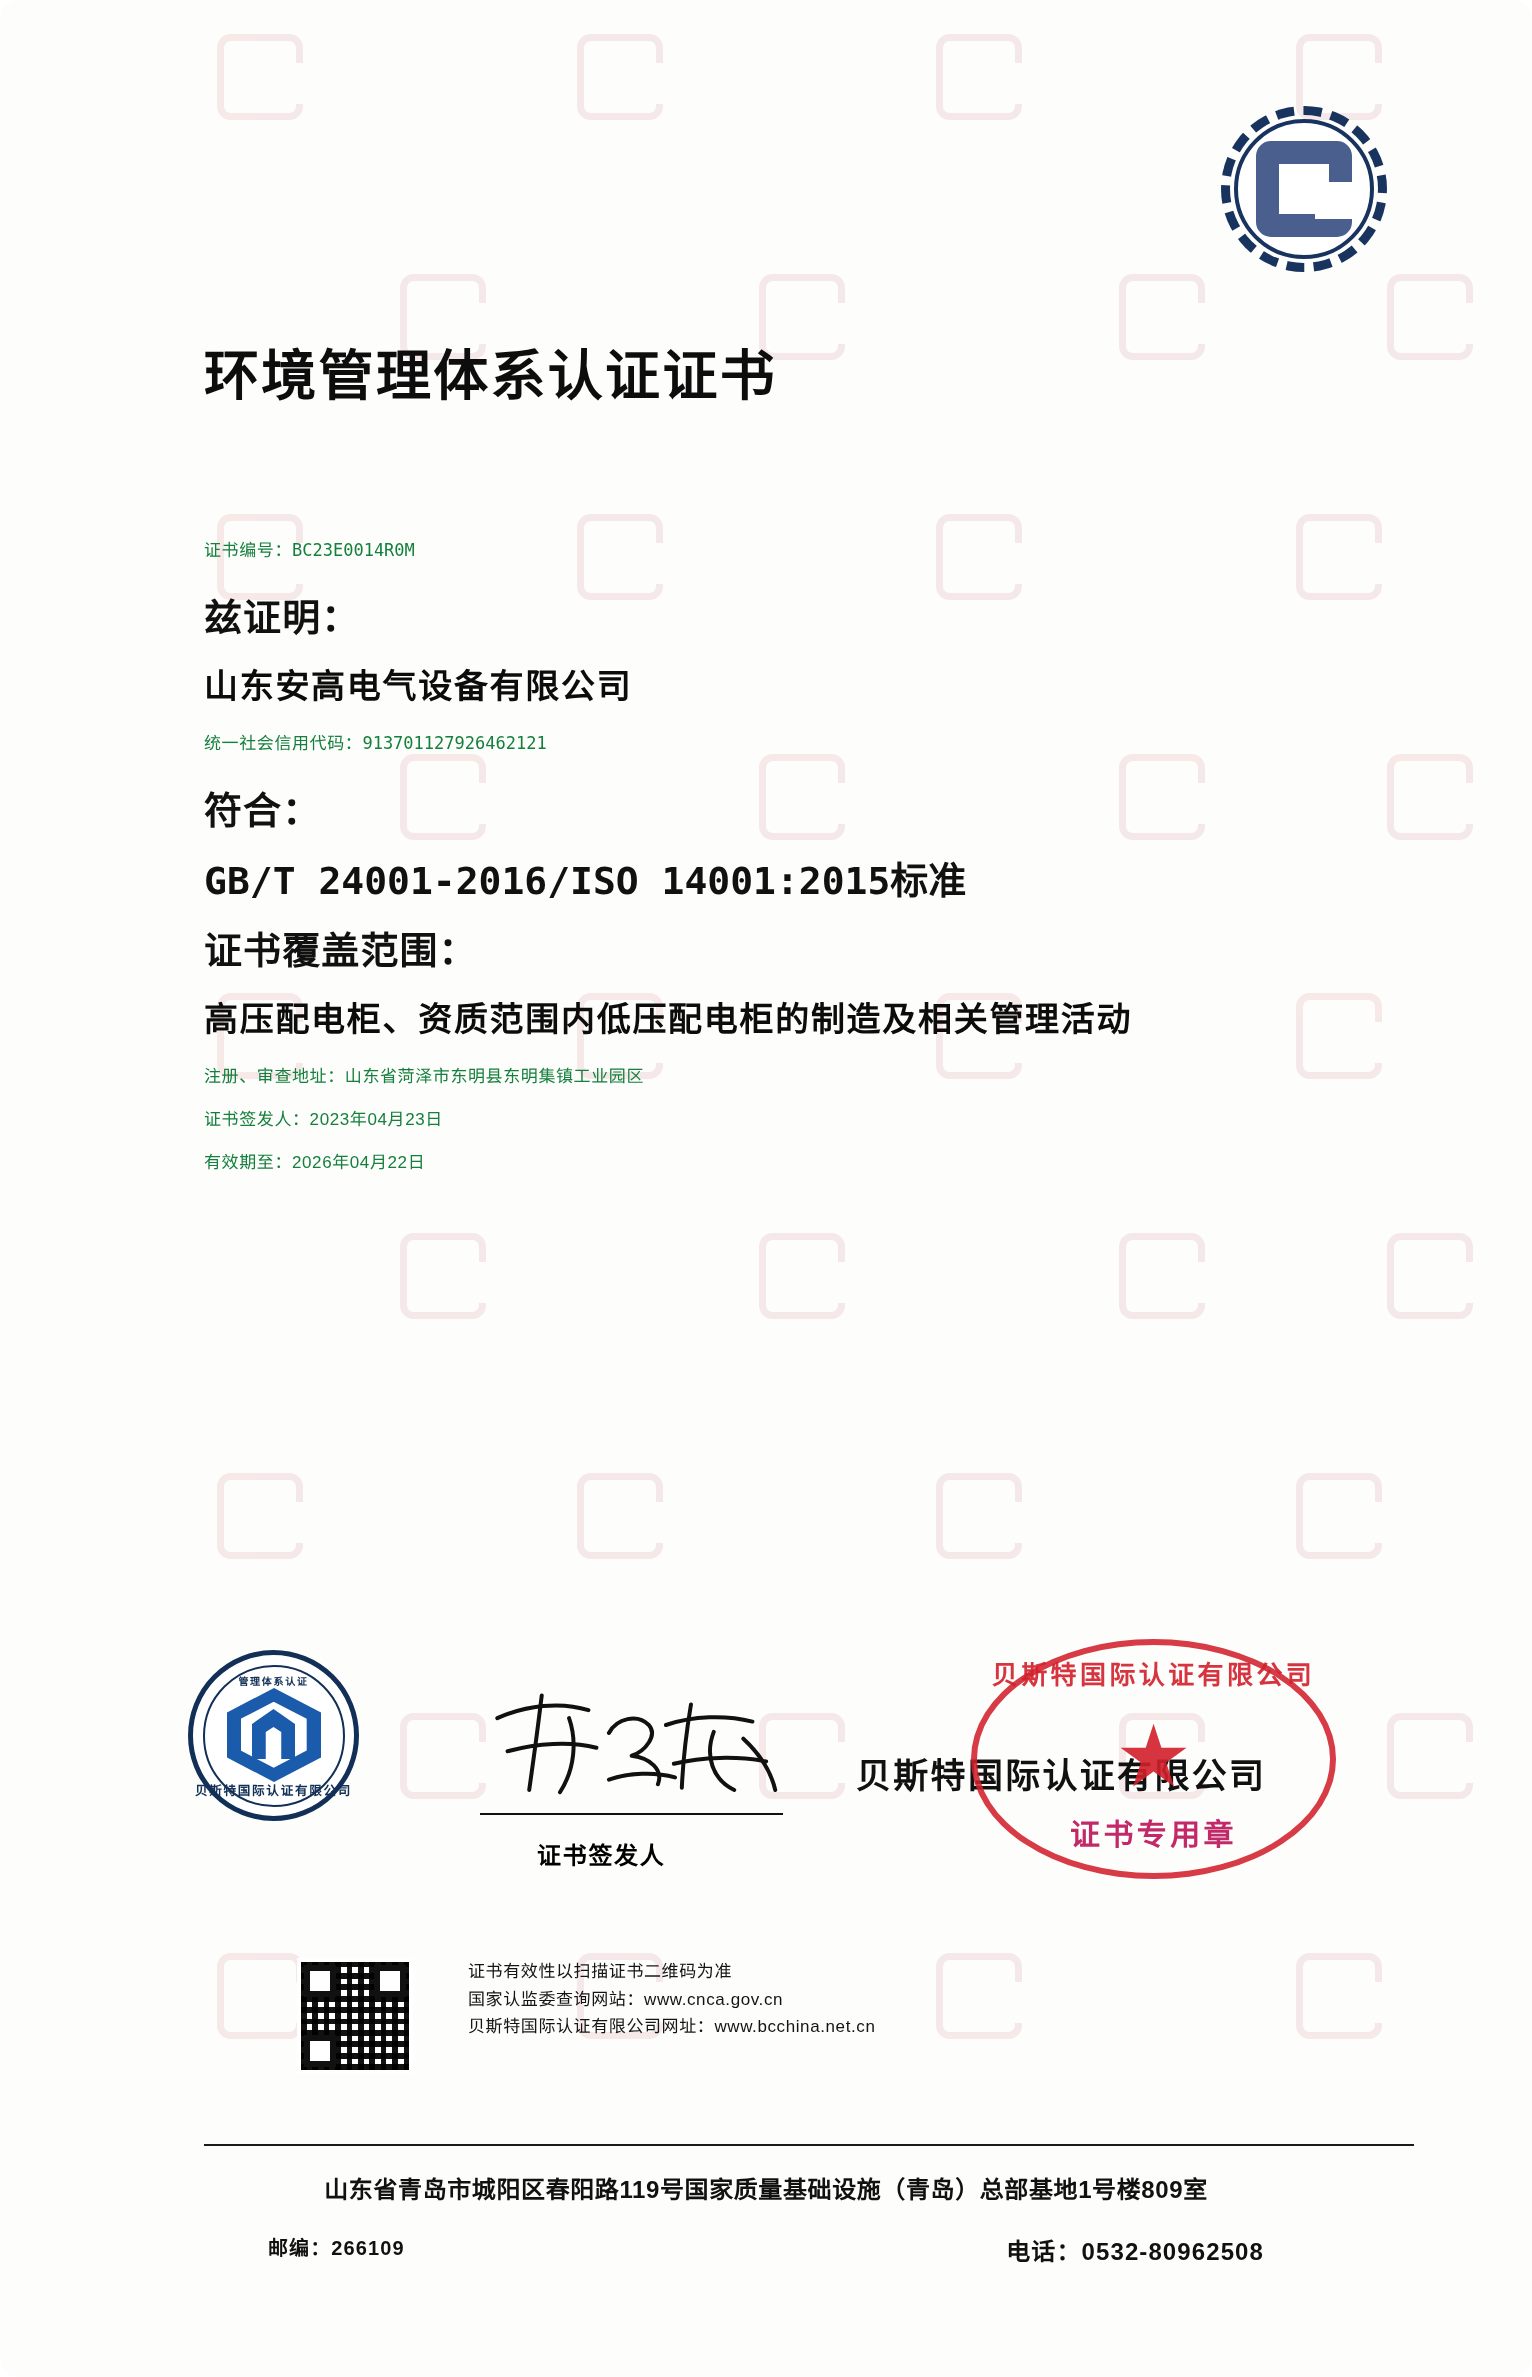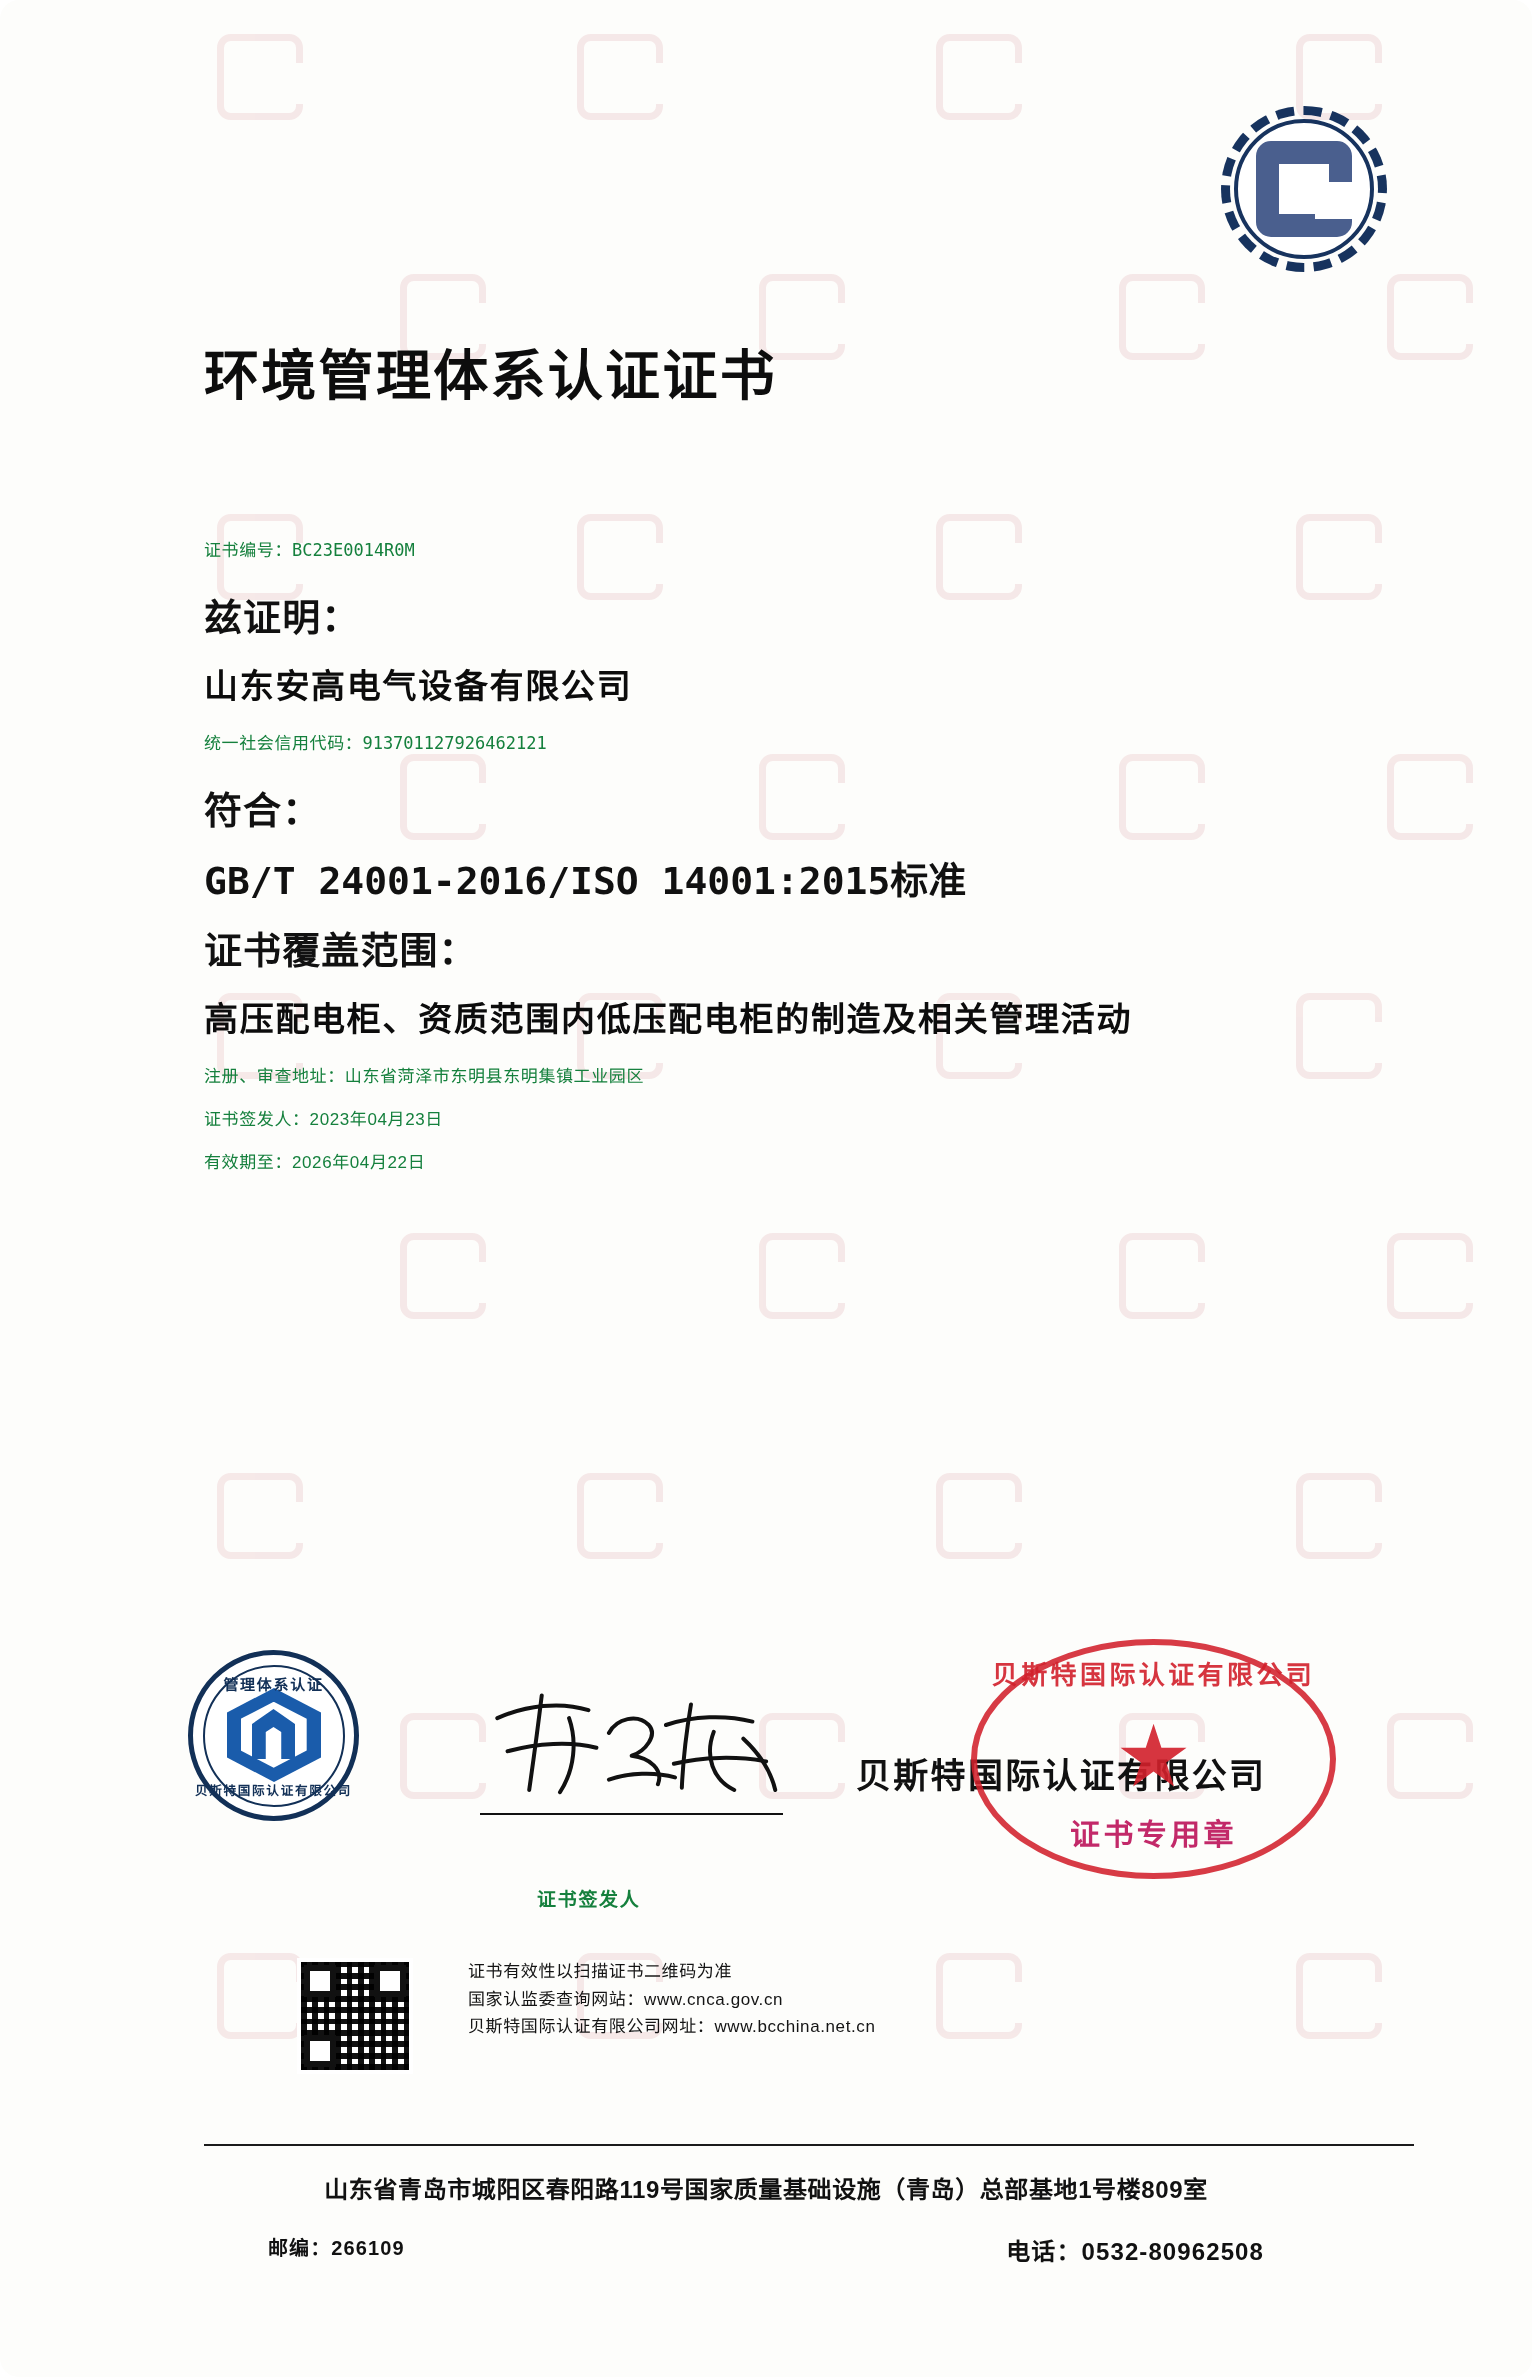--- a/index.html
+++ b/index.html
@@ -227,21 +227,21 @@
     width: 43px; height: 50px;
     background: #1a5cab;
     clip-path: polygon(50% 0%, 100% 30%, 100% 100%, 68% 100%, 68% 46%, 50% 36%, 32% 46%, 32% 100%, 0% 100%, 0% 30%);
   }
   .sig-emblem .arc-top,
   .sig-emblem .arc-bot {
     position: absolute;
     left: 0;
     width: 171px;
     text-align: center;
-    font-size: 15px;
+    font-size: 10px;
     letter-spacing: 1.7px;
     color: #123057;
     font-weight: 700;
   }
   .sig-emblem .arc-top { top: 23px; }
   .sig-emblem .arc-bot { top: 130px; font-size: 12.6px; }
 
   .signature {
     position: absolute;
     left: 474px;
@@ -255,25 +255,24 @@
     left: 480px;
     top: 1813px;
     width: 303px;
     height: 1.7px;
     background: #111;
   }
   .sig-caption {
     position: absolute;
     left: 537px;
     top: 1836px;
-    font-size: 19px;
+    font-size: 24px;
     font-weight: 700;
     letter-spacing: 1.7px;
-    color: #15803d;
-    margin-top: 48px;
+    color: #000000;
   }
 
   
   .seal {
     position: absolute;
     left: 971px;
     top: 1639px;
     width: 365px;
     height: 274px;
   }

